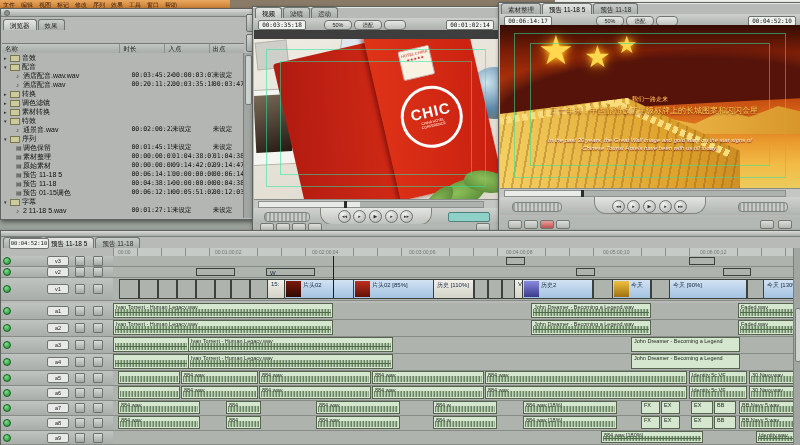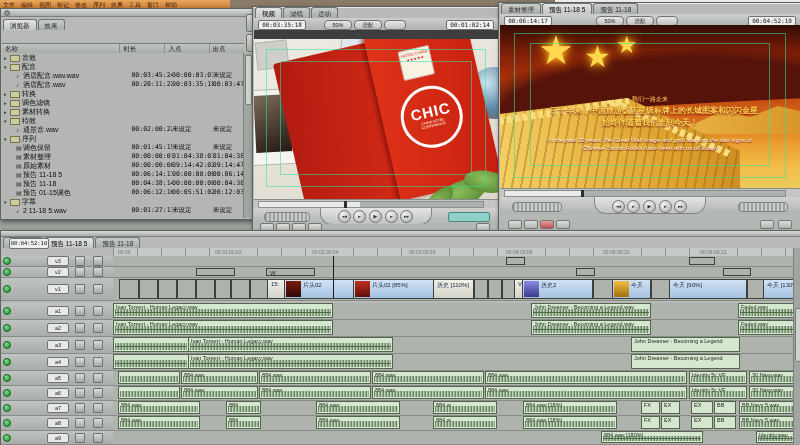--- a/index.html
+++ b/index.html
@@ -86,21 +86,21 @@
        background:linear-gradient(75deg,#f6d468,#dfa22c 70%,#c98820);
        clip-path:polygon(0 18%,55% 0,100% 55%,100% 100%,0 100%);}
   #wall-steps{position:absolute;left:0;bottom:0;width:100%;height:100%;
        background:repeating-linear-gradient(100deg,rgba(140,90,20,.35) 0 2px,rgba(0,0,0,0) 2px 9px);}
   #wall-far{position:absolute;left:150px;bottom:54px;width:160px;height:34px;
        background:linear-gradient(90deg,#eeb949,#d79428);
        clip-path:polygon(0 100%,12% 55%,28% 70%,46% 30%,62% 50%,80% 18%,100% 40%,100% 100%);}
   .crenel{position:absolute;height:7px;background:repeating-linear-gradient(90deg,#f8dd7e 0 5px,rgba(0,0,0,0) 5px 8px);}
   .subt{position:absolute;left:0;right:0;text-align:center;}
   .cn-small{font-size:6px;color:#ffd84e;text-shadow:0 0 2px #802;}
-  .cn1{font-size:8px;color:#ffd84e;font-weight:bold;text-shadow:0 1px 2px #601;margin-left:8px;}
+  .cn1{font-size:8px;color:#ffd84e;font-weight:normal;text-shadow:0 1px 2px #601;margin-left:8px;}
   .cn2{font-size:8px;color:#ffd84e;font-weight:bold;text-shadow:0 1px 2px #601;}
   .en{font-size:6px;font-style:italic;color:#fdf6e0;text-shadow:0 1px 1px #601;}
   
   #timeline{left:0;top:230px;width:800px;height:215px;}
   #tl-tabs{top:6px;}
   #tl-ruler{position:absolute;left:112px;right:7px;top:17px;height:8px;background:#c6cac6;border-bottom:1px solid #5e625e;
        background-image:repeating-linear-gradient(90deg,#8d918d 0 1px,rgba(0,0,0,0) 1px 24px);}
   .rlabel{position:absolute;top:0;font-size:5px;color:#70756f;background:#c6cac6;padding:0 1px;line-height:8px;}
   #tl-tc{position:absolute;left:8px;top:7px;width:38px;height:9px;background:#eef0ee;border:1px solid #6f736f;border-radius:2px;
        font-family:"DejaVu Sans Mono",monospace;font-size:5.5px;line-height:9px;text-align:center;}
@@ -365,21 +365,20 @@
         <div id="wall-far"></div>
         <div id="wall-walk">
           <div id="wall-steps"></div>
           <div class="crenel" style="left:0;top:10px;width:140px;transform:rotate(-9deg)"></div>
           <div class="crenel" style="left:96px;top:22px;width:150px;transform:rotate(24deg)"></div>
         </div>
         <div class="guide" style="left:14px;top:8px;right:14px;bottom:10px"></div>
         <div class="guide" style="left:30px;top:18px;right:30px;bottom:22px"></div>
         <div class="subt cn-small" style="top:70px">我们一路走来</div>
         <div class="subt cn1" style="top:80px">三十年来，中国旅游饭店星级标牌上的长城图案和闪闪金星</div>
-        <div class="subt cn2" style="top:92px">始终伴随着我们走到今天！</div>
         <div class="subt en" style="top:112px">In the past 30 years, the Great Wall image and gold stars on the star signs of</div>
         <div class="subt en" style="top:120px">Chinese Tourist Hotels have been with us till today!</div>
       </div>
     </div>
     <div class="scrubber" style="top:185px">
       <div class="scrub-track">
           <div class="scrub-range" style="left:0;width:28%"></div>
         <div class="scrub-ph" style="left:27%"></div>
         </div>
     </div>

